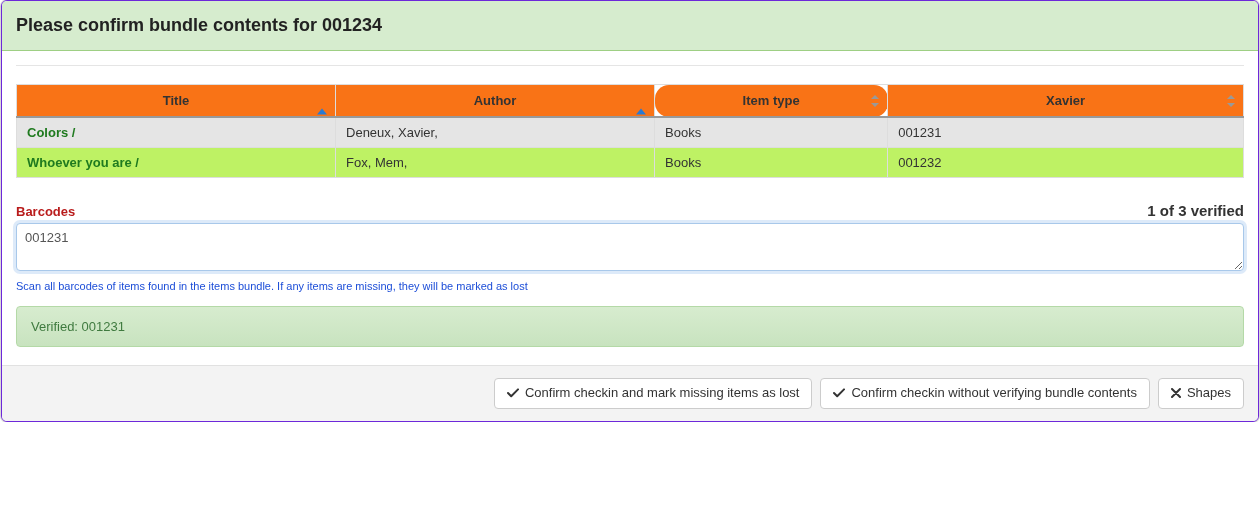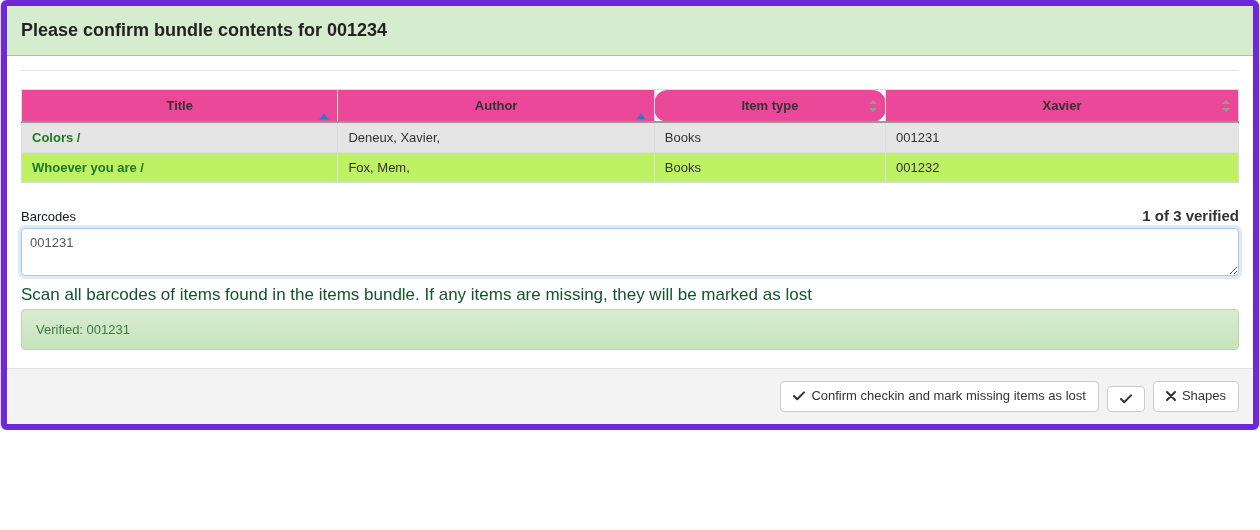--- a/index.html
+++ b/index.html
@@ -7,21 +7,21 @@
   body {
     font-family: Arial, Helvetica, sans-serif;
     font-size: 13px;
     background: #fff;
     color: #333;
     width: 1260px;
   }
   .modal {
     width: 1258px;
     margin: 0 auto;
-    border: 6px solid #6d28d9;
+    border: 1px solid #6d28d9;
     border-radius: 6px;
     overflow: hidden;
     background: #fff;
     box-shadow: 0 0 0 1px rgba(0,0,0,0.15);
   }
   .modal-header {
     background: #d6ecce;
     border-bottom: 1px solid #9ecf84;
     padding: 14px 14px;
   }
@@ -40,21 +40,21 @@
     border-top: 1px solid #e5e5e5;
     margin: 0 0 18px 0;
   }
   table.bundle {
     width: 100%;
     border-collapse: collapse;
     border: 1px solid #ddd;
     font-size: 13px;
   }
   table.bundle thead th {
-    background: #ec4899;
+    background: #f97316;
     font-weight: bold;
     color: #333;
     border: 1px solid #ddd;
     border-bottom: 2px solid #999;
     padding: 8px 10px;
     position: relative;
   }
   .sort-icon { position: absolute; right: 8px; top: 50%; transform: translateY(-50%); display: inline-block; width: 10px; }
   .sort-asc {
     width: 0; height: 0;
@@ -76,45 +76,45 @@
   .sort-both::after  { bottom: 0; border-top: 4px solid #999; }
   table.bundle tbody td {
     border: 1px solid #ddd;
     padding: 7px 10px;
     vertical-align: middle;
   }
   tr.verified td { background: #e5e5e5; }
   tr.alt td { background: #bef264; }
   .title-link { color: #1f7a1f; font-weight: bold; text-decoration: none; }
   .field-row { display: flex; justify-content: space-between; align-items: baseline; margin-top: 24px; }
-  .field-label { font-weight: normal; font-size: 13px; color: #0f172a; }
+  .field-label { font-weight: bold; font-size: 13px; color: #b91c1c; }
   .verify-count { font-weight: bold; font-size: 15px; color: #333; }
   textarea.barcodes {
     width: 100%;
     height: 48px;
     resize: vertical;
     border: 1px solid #a8c8ea;
     border-radius: 4px;
     box-shadow: 0 0 0 3px rgba(120,170,230,0.25);
     outline: none;
     padding: 6px 8px;
     font-family: Arial, Helvetica, sans-serif;
     font-size: 13px;
     color: #555;
     margin-top: 4px;
   }
-  .help-text { color: #14532d; font-size: 17px; margin-top: 6px; }
+  .help-text { color: #1d4ed8; font-size: 11px; margin-top: 6px; }
   .alert-success {
     background: #cde6c5;
     background: linear-gradient(#d7eccf, #c8e3bf);
     border: 1px solid #b4d9a7;
     border-radius: 4px;
     color: #3f7a3f;
     padding: 12px 14px;
-    margin-top: 4px;
+    margin-top: 14px;
     font-size: 13px;
   }
   .modal-footer {
     background: #f3f3f3;
     border-top: 1px solid #e1e1e1;
     padding: 12px 14px;
     display: flex;
     justify-content: flex-end;
     gap: 8px;
     align-items: flex-end;
@@ -208,20 +208,21 @@
           </svg>
       </span>
       <span>Confirm checkin and mark missing items as lost</span>
     </button>
     <button class="btn">
       <span class="icon-check">
         <svg width="12" height="12" viewBox="0 0 12 12">
             <path d="M1 6 L4.2 9.2 L11 2.4" stroke="#333" stroke-width="2" fill="none" stroke-linecap="round" stroke-linejoin="round"></path>
           </svg>
       </span>
+      <span>Confirm checkin without verifying bundle contents</span>
     </button>
     <button class="btn">
       <span class="icon-x">
         <svg width="10" height="10" viewBox="0 0 10 10">
             <path d="M1 1 L9 9 M9 1 L1 9" stroke="#333" stroke-width="2" stroke-linecap="round"></path>
           </svg>
       </span>
       <span>Shapes</span>
     </button>
   </div>

